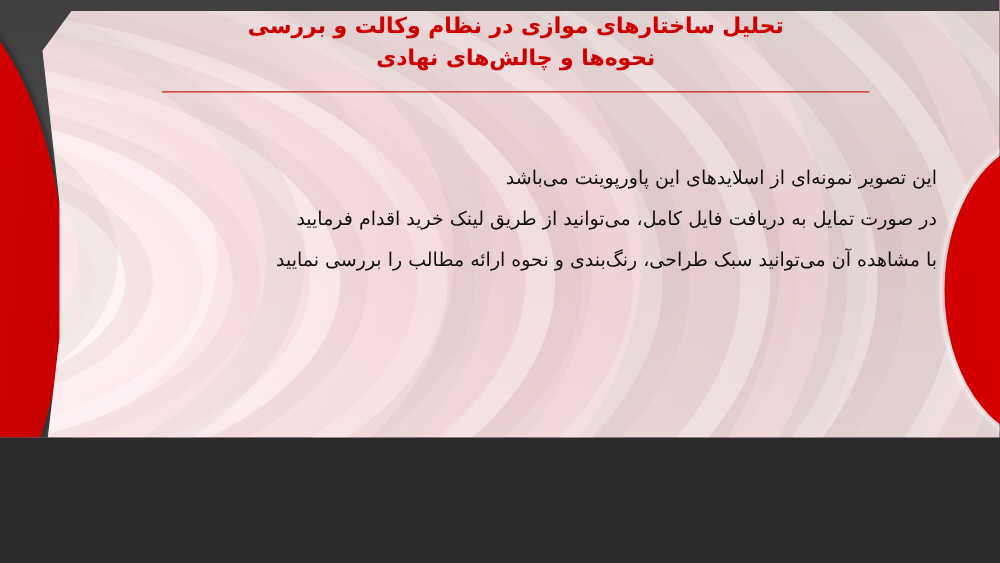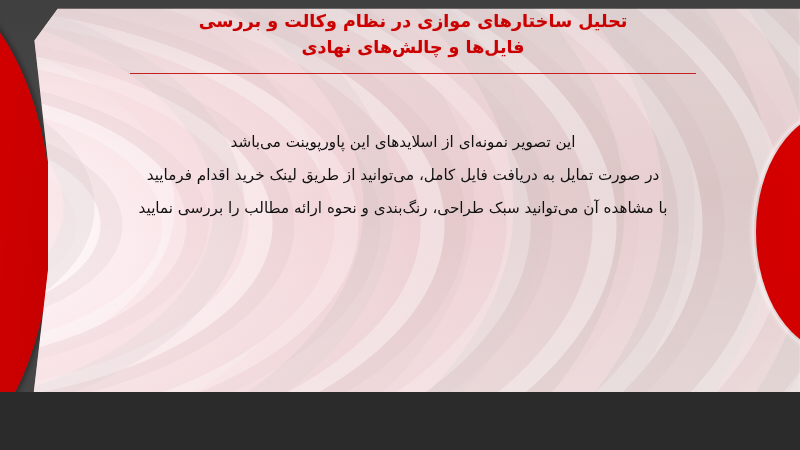--- a/index.html
+++ b/index.html
@@ -4,21 +4,21 @@
 <title>Slide</title>
 <style>
   html, body {
     margin: 0;
     padding: 0;
     background: #2b2b2b;
   }
   #slide {
     position: relative;
     width: 800px;
-    height: 392px;
+    height: 350px;
     overflow: hidden;
     background: #f9a8d4;
     font-family: "DejaVu Sans", "Liberation Sans", sans-serif;
   }
 
   
   .frame-dark {
     position: absolute;
     inset: 0;
     background: linear-gradient(180deg, #3f3f3f 0%, #4d4d4d 45%, #454545 100%);
@@ -167,23 +167,23 @@
     top: 73px;
     left: 130px;
     width: 566px;
     height: 0;
     border-top: 1.6px solid #c62020;
   }
 
   .body-block {
     position: absolute;
     top: 126px;
-    left: 44px;
+    left: 32px;
     width: 718px;
-    text-align: center;
+    text-align: right;
     color: #111111;
     font-size: 15.2px;
     line-height: 33px;
     font-weight: normal;
   }
   .body-line { display: block; white-space: nowrap; }
 
   
 </style>
 </head>
@@ -202,21 +202,21 @@
     <div class="panel-edge-hi"></div>
   </div>
 
   <div class="red-right"></div>
   <div class="red-right-hl"></div>
 
   <div class="text-layer">
 
     <div class="title-block">
       <span class="title-line">تحلیل ساختارهای موازی در نظام وکالت و بررسی</span>
-      <span class="title-line">فایل‌ها و چالش‌های نهادی</span>
+      <span class="title-line">نحوه‌ها و چالش‌های نهادی</span>
     </div>
 
     <div class="title-rule"></div>
 
     <div class="body-block">
       <span class="body-line">این تصویر نمونه‌ای از اسلایدهای این پاورپوینت می‌باشد</span>
       <span class="body-line">در صورت تمایل به دریافت فایل کامل، می‌توانید از طریق لینک خرید اقدام فرمایید</span>
       <span class="body-line">با مشاهده آن می‌توانید سبک طراحی، رنگ‌بندی و نحوه ارائه مطالب را بررسی نمایید</span>
     </div>
 

